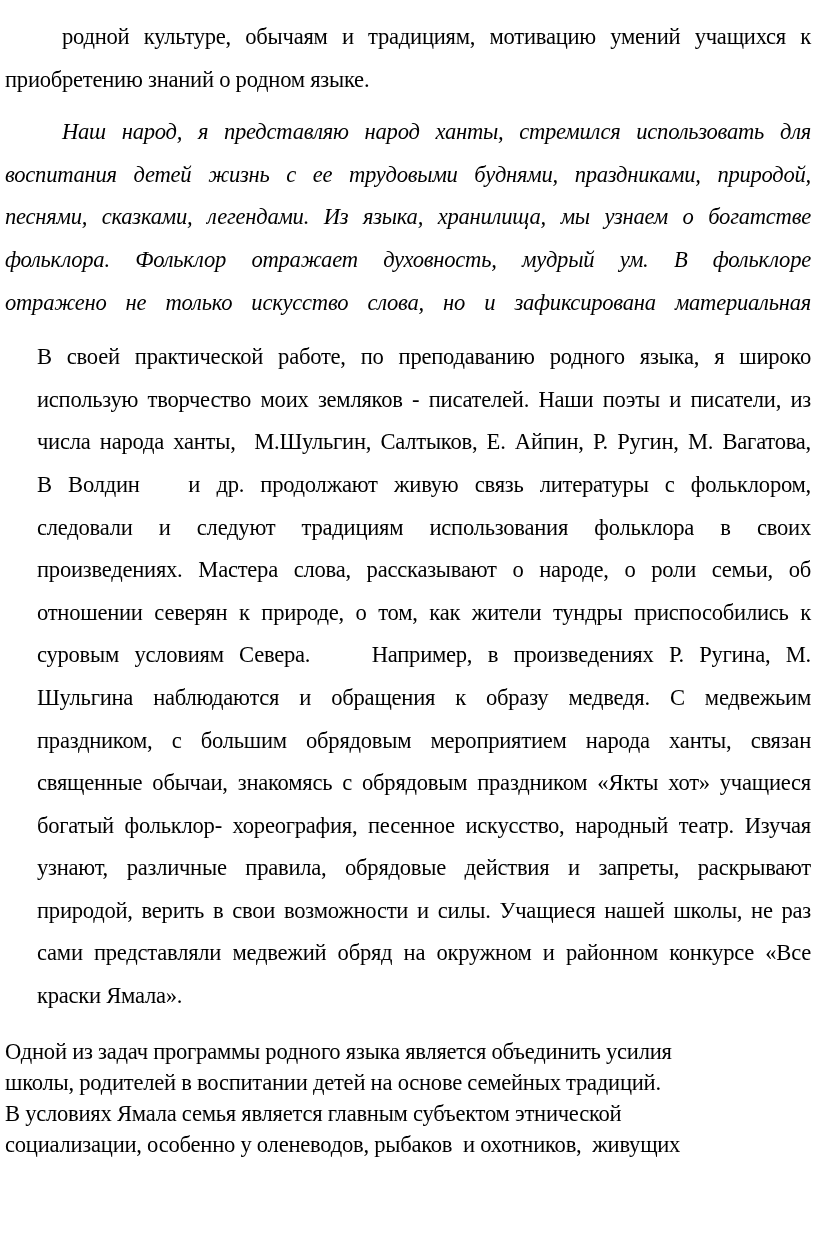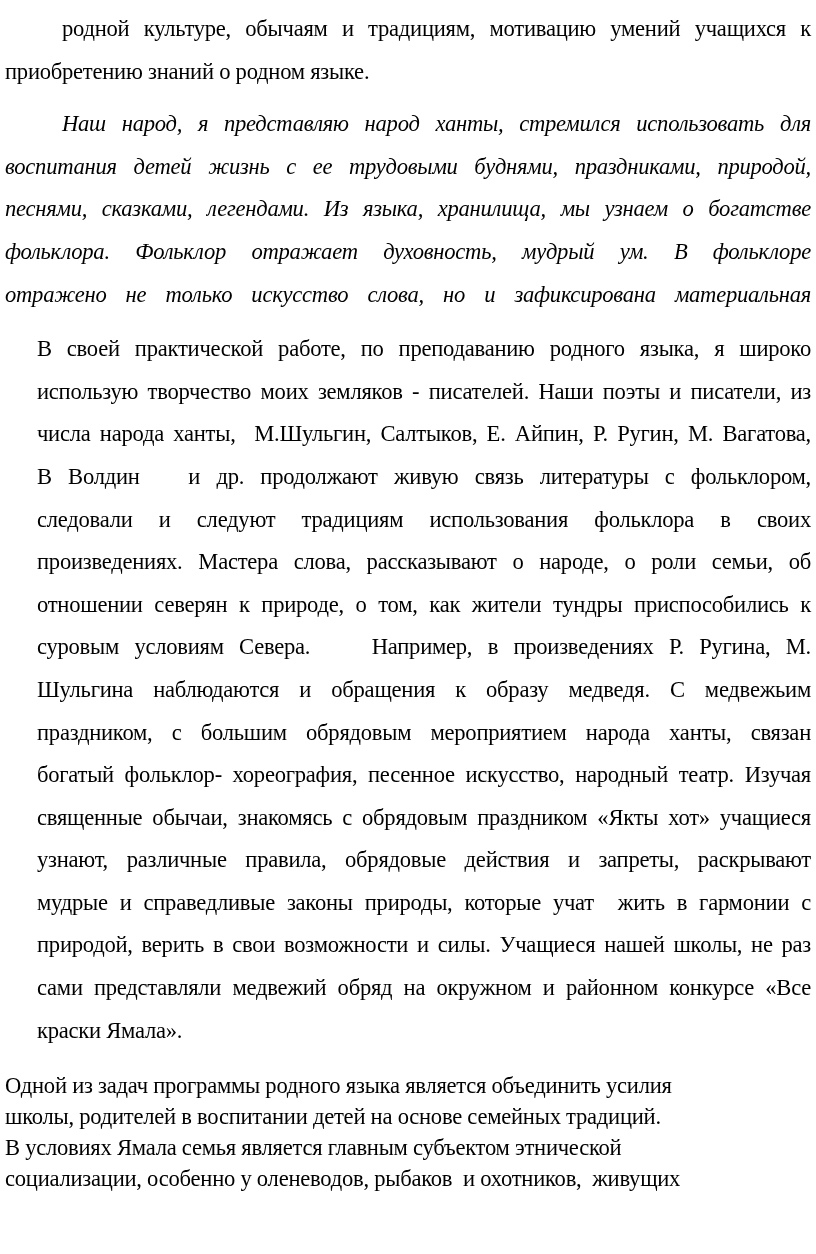--- a/index.html
+++ b/index.html
@@ -26,21 +26,21 @@
     text-align: left;
   }
   
   .line.j {
     text-align: justify;
     text-align-last: justify;
   }
   .line.ind { text-indent: 57px; }
   .para.tight .line { line-height: 31px; }
   
-  .para.p0 { margin-top: 8px; }
+  .para.p0 { margin-top: 16px; }
   .para.p1 { margin-top: 10px; font-style: italic; }
   .para.p2 { margin-top: 12px; margin-left: 32px; }
   .para.p3 { margin-top: 18px; }
   .para.p4 { margin-top: 0; }
 </style>
 </head>
 <body>
 
 <div class="page">
     <div class="para p0">
@@ -58,24 +58,23 @@
       <div class="line j">В своей практической работе, по преподаванию родного языка, я широко</div>
       <div class="line j">использую творчество моих земляков - писателей. Наши поэты и писатели, из</div>
       <div class="line j">числа народа ханты,&nbsp; М.Шульгин, Салтыков, Е. Айпин, Р. Ругин, М. Вагатова,</div>
       <div class="line j">В Волдин&nbsp;&nbsp; и др. продолжают живую связь литературы с фольклором,</div>
       <div class="line j">следовали и следуют традициям использования фольклора в своих</div>
       <div class="line j">произведениях. Мастера слова, рассказывают о народе, о роли семьи, об</div>
       <div class="line j">отношении северян к природе, о том, как жители тундры приспособились к</div>
       <div class="line j">суровым условиям Севера.&nbsp;&nbsp;&nbsp; Например, в произведениях Р. Ругина, М.</div>
       <div class="line j">Шульгина наблюдаются и обращения к образу медведя. С медвежьим</div>
       <div class="line j">праздником, с большим обрядовым мероприятием народа ханты, связан</div>
+      <div class="line j">священные обычаи, знакомясь с обрядовым праздником «Якты хот» учащиеся</div>
       <div class="line j">богатый фольклор- хореография, песенное искусство, народный театр. Изучая</div>
-      <div class="line j">священные обычаи, знакомясь с обрядовым праздником «Якты хот» учащиеся</div>
       <div class="line j">узнают, различные правила, обрядовые действия и запреты, раскрывают</div>
-      <div class="line j">мудрые и справедливые законы природы, которые учат&nbsp; жить в гармонии с</div>
       <div class="line j">природой, верить в свои возможности и силы. Учащиеся нашей школы, не раз</div>
       <div class="line j">сами представляли медвежий обряд на окружном и районном конкурсе «Все</div>
       <div class="line">краски Ямала».</div>
     </div>
     <div class="para p3 tight">
       <div class="line">Одной из задач программы родного языка является объединить усилия</div>
       <div class="line">школы, родителей в воспитании детей на основе семейных традиций.</div>
     </div>
     <div class="para p4 tight">
       <div class="line">В условиях Ямала семья является главным субъектом этнической</div>

